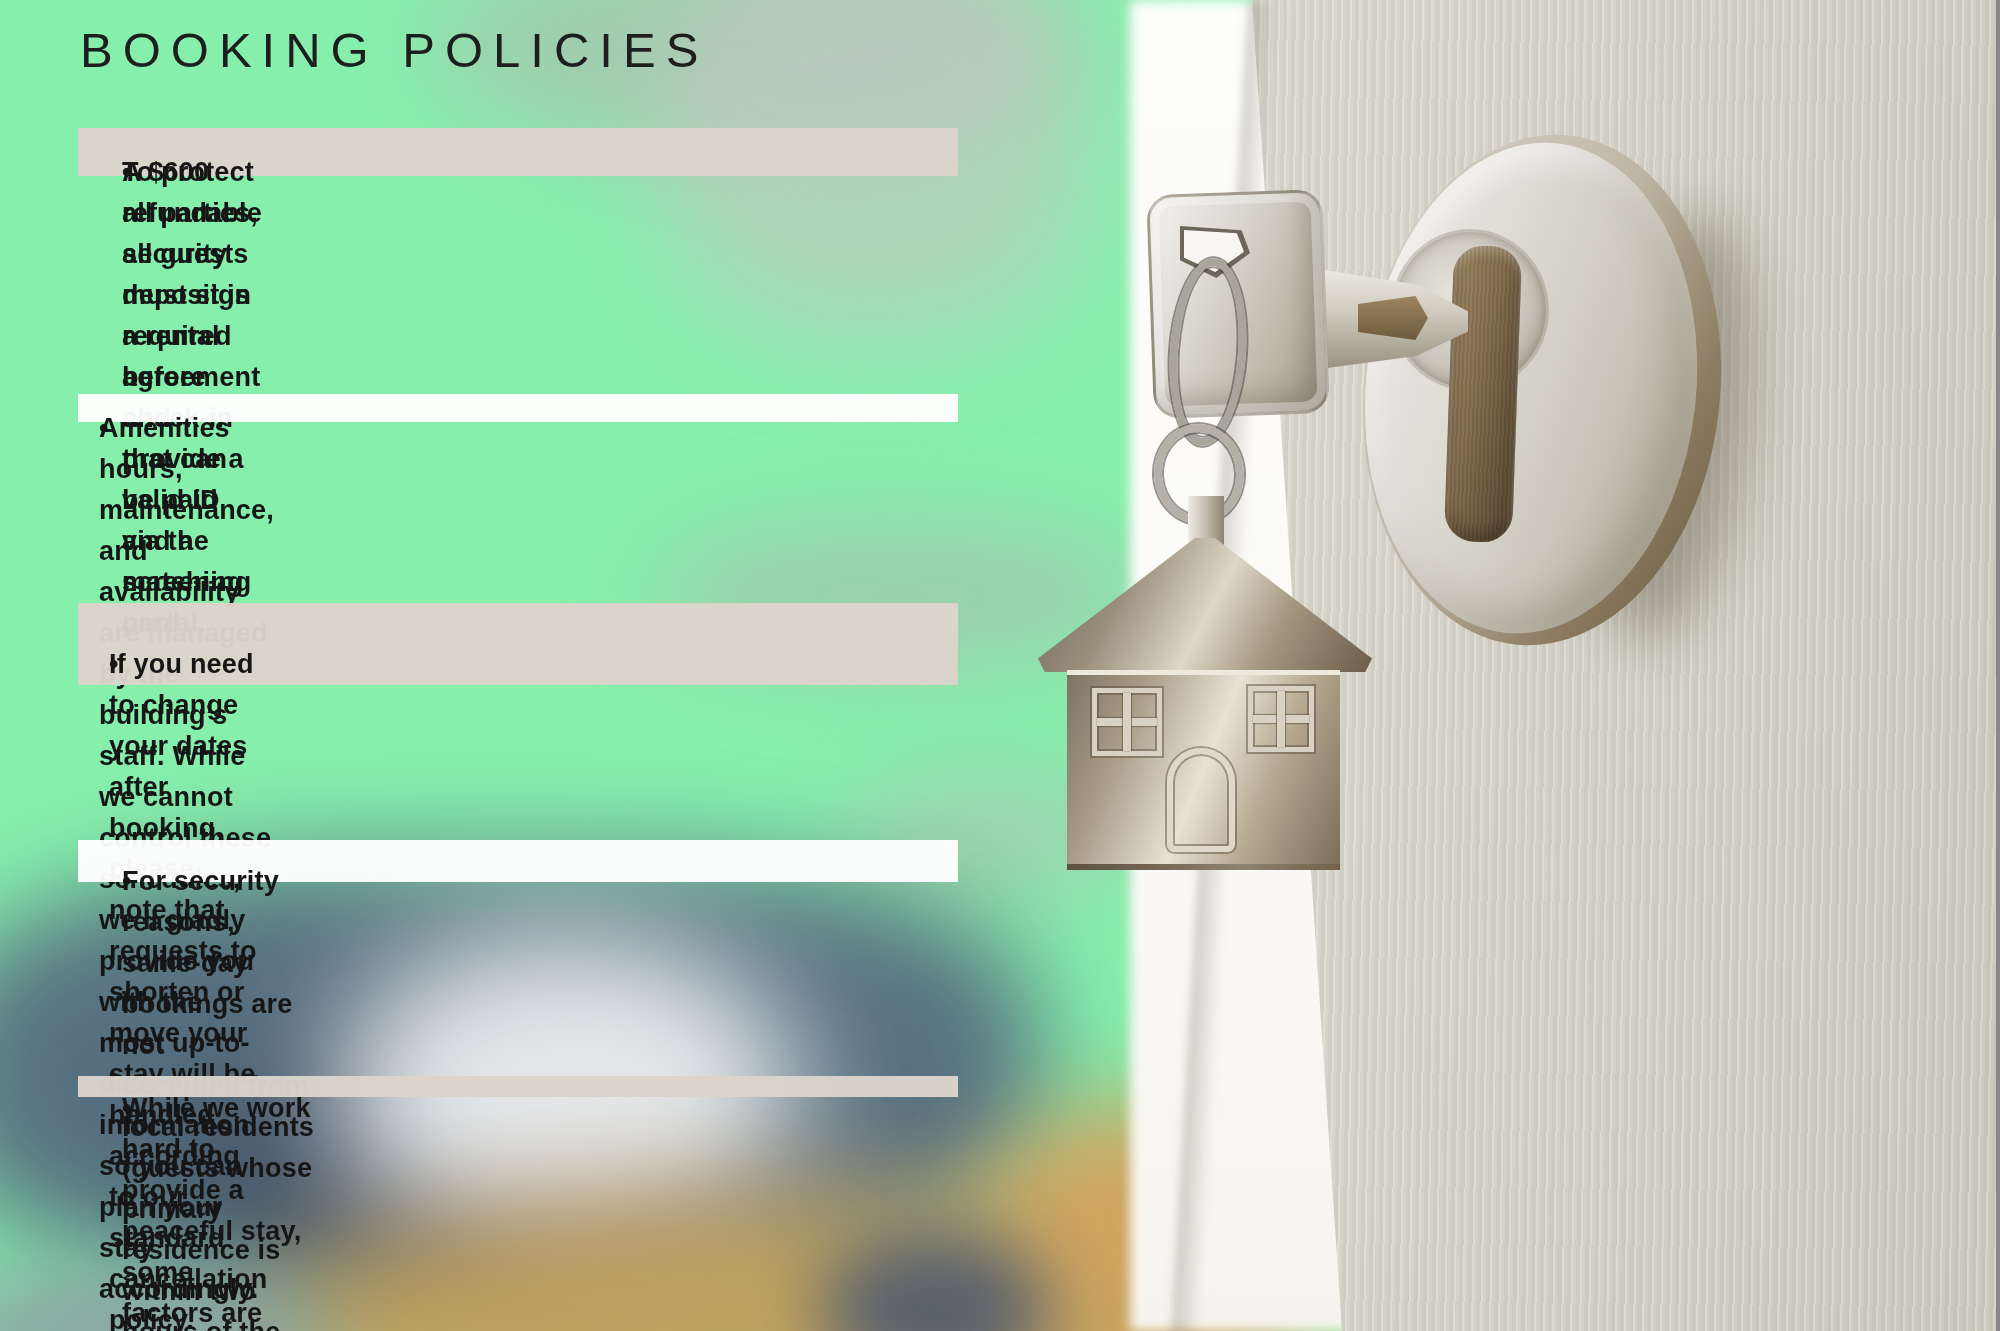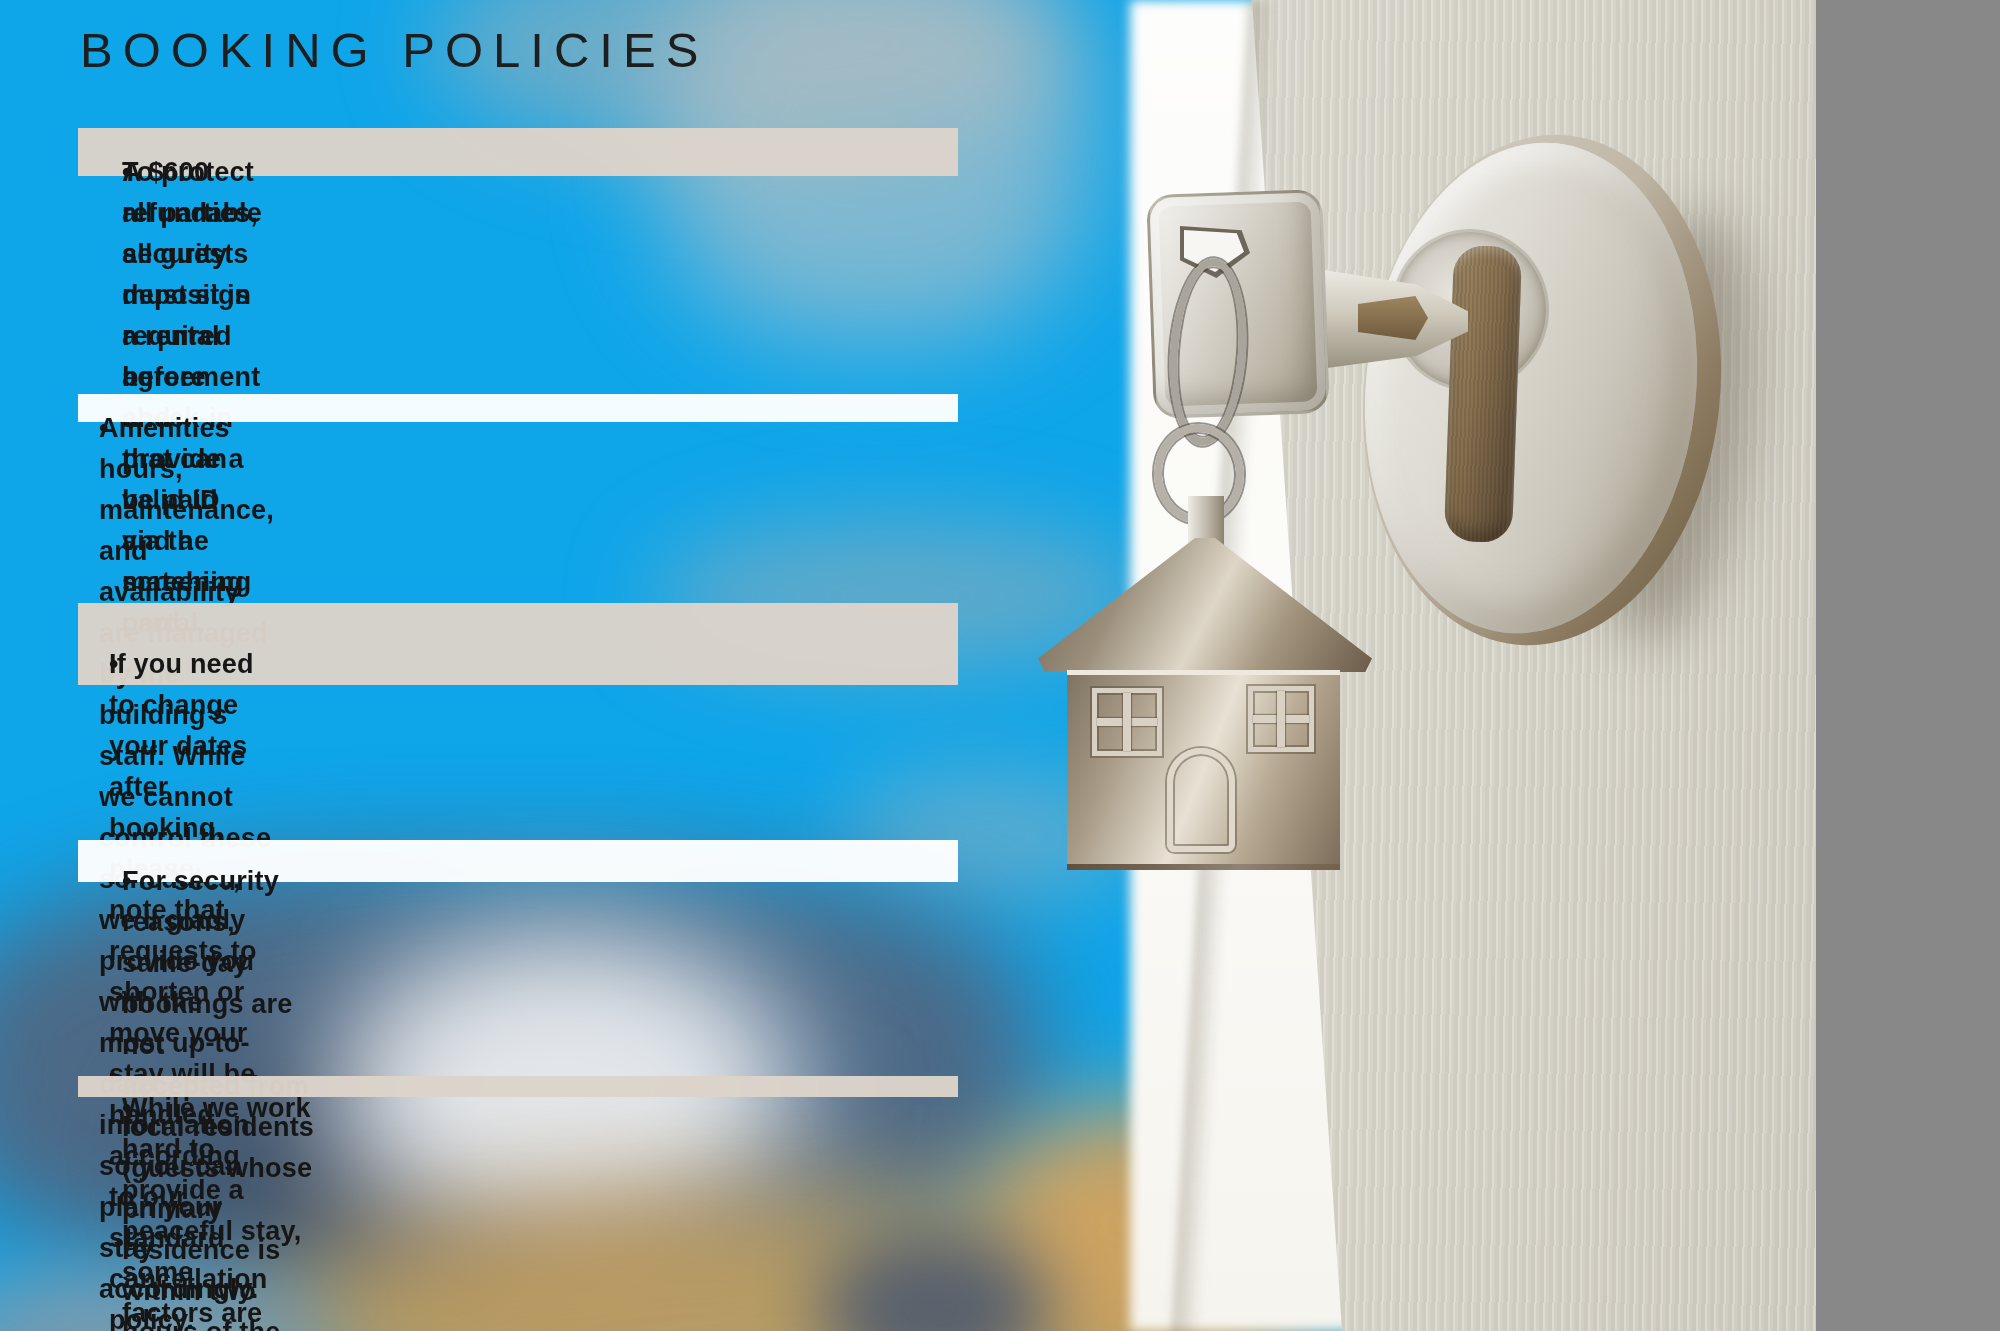--- a/index.html
+++ b/index.html
@@ -1,18 +1,18 @@
 <!DOCTYPE html>
 <html><head>
 <meta charset="utf-8">
 <style>
   html,body{margin:0;padding:0;background:#888;}
   #stage{
-    position:relative; width:1816px; height:1331px; overflow:hidden;
-    background:#0ea5e9; font-family:"Liberation Sans", sans-serif;
+    position:relative; width:1996px; height:1331px; overflow:hidden;
+    background:#86efac; font-family:"Liberation Sans", sans-serif;
   }
   #stage *{position:absolute; box-sizing:border-box;}
 
   
   .blob{border-radius:50%;}
   .blob-top-gray   {left:430px; top:-70px;  width:640px; height:230px; background:#b4b2af; filter:blur(48px); opacity:.55;}
   .blob-wall-gray  {left:660px; top:-60px;  width:430px; height:400px; background:#c7c5c2; filter:blur(55px); opacity:.6; border-radius:40%;}
   .blob-mid-gray   {left:650px; top:520px;  width:500px; height:150px; background:#b1afaa; filter:blur(46px); opacity:.5;}
   .blob-low-gray   {left:840px; top:770px;  width:300px; height:130px; background:#b7b4af; filter:blur(44px); opacity:.45;}
   .blob-navy       {left:-60px; top:860px;  width:1100px; height:430px; background:#53637c; filter:blur(52px); opacity:.9; border-radius:38%;}

